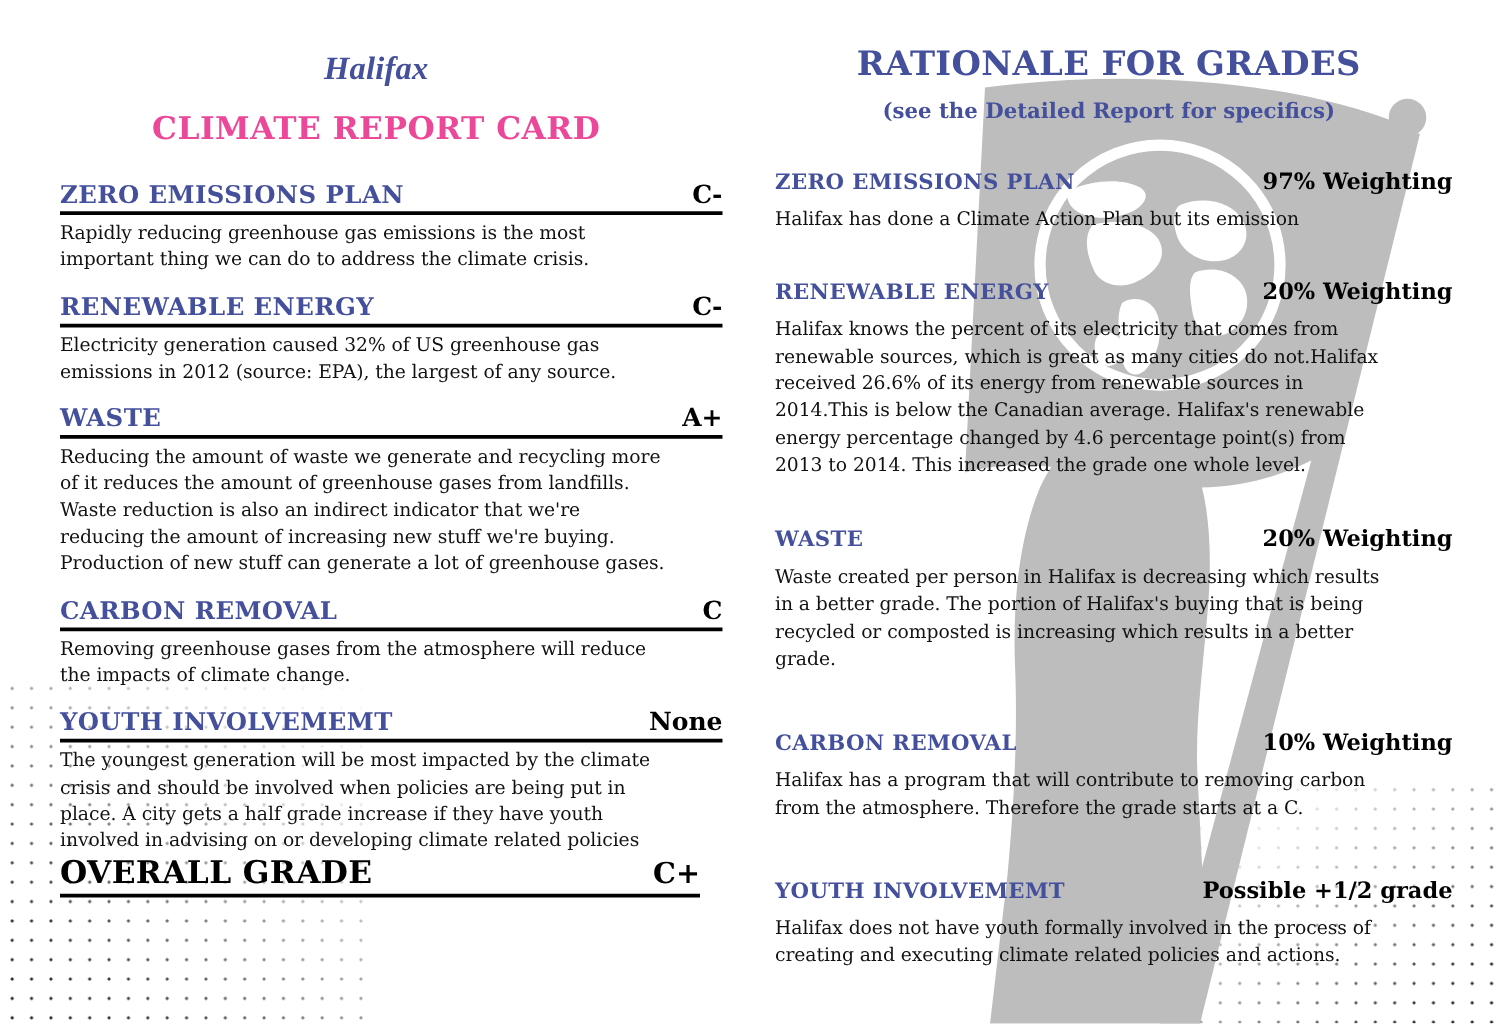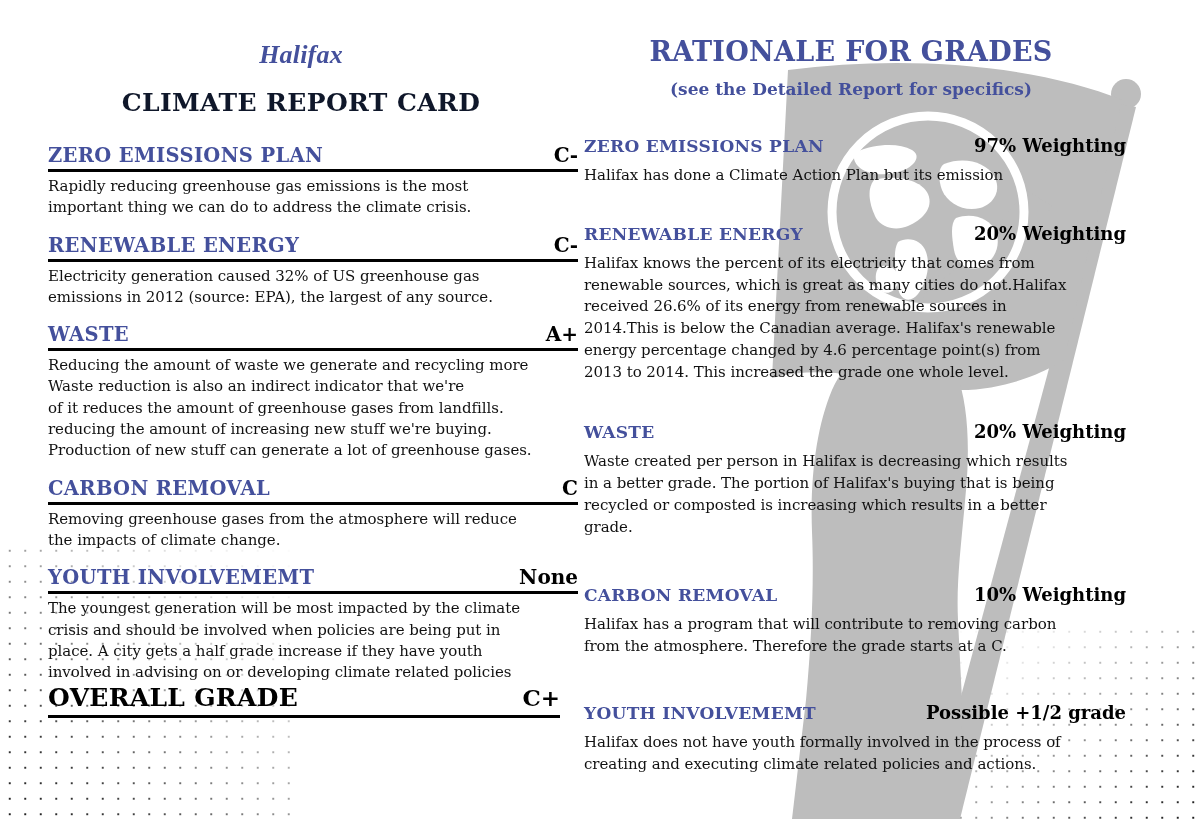--- a/index.html
+++ b/index.html
@@ -56,36 +56,36 @@
     pointer-events: none;
   }
 
   
   .column {
     position: absolute;
     top: 0;
     z-index: 2;
   }
   #left-column  { left: 18px;  width: 566px; }
-  #right-column { left: 568px; width: 566px; }
+  #right-column { left: 604px; width: 566px; }
 
   
   .city-name {
     text-align: center;
     color: #44509c;
     font-weight: bold;
     font-style: italic;
     font-size: 26px;
     letter-spacing: 0.2px;
     margin: 40px 0 0 0;
     font-family: "Liberation Serif", "DejaVu Serif", serif;
   }
   .card-title {
     text-align: center;
-    color: #0f172a;
+    color: #ec4899;
     font-weight: bold;
     font-size: 25px;
     letter-spacing: 0.4px;
     margin: 18px 0 0 0;
     font-family: "DejaVu Serif", "Liberation Serif", serif;
   }
 
   
   .section { margin: 0 0 0 0; padding: 0 6px 0 30px; }
   .section-head {
@@ -278,22 +278,22 @@
   </div>
 
   <div class="section" id="section-waste">
     <div class="section-head">
       <span class="section-name">WASTE</span>
       <span class="section-grade">A+</span>
     </div>
     <div class="rule"></div>
     <div class="section-body">
       <div>Reducing the amount of waste we generate and recycling more</div>
+      <div>of it reduces the amount of greenhouse gases from landfills.</div>
       <div>Waste reduction is also an indirect indicator that we're</div>
-      <div>of it reduces the amount of greenhouse gases from landfills.</div>
       <div>reducing the amount of increasing new stuff we're buying.</div>
       <div>Production of new stuff can generate a lot of greenhouse gases.</div>
     </div>
   </div>
 
   <div class="section" id="section-carbon">
     <div class="section-head">
       <span class="section-name">CARBON REMOVAL</span>
       <span class="section-grade">C</span>
     </div>

